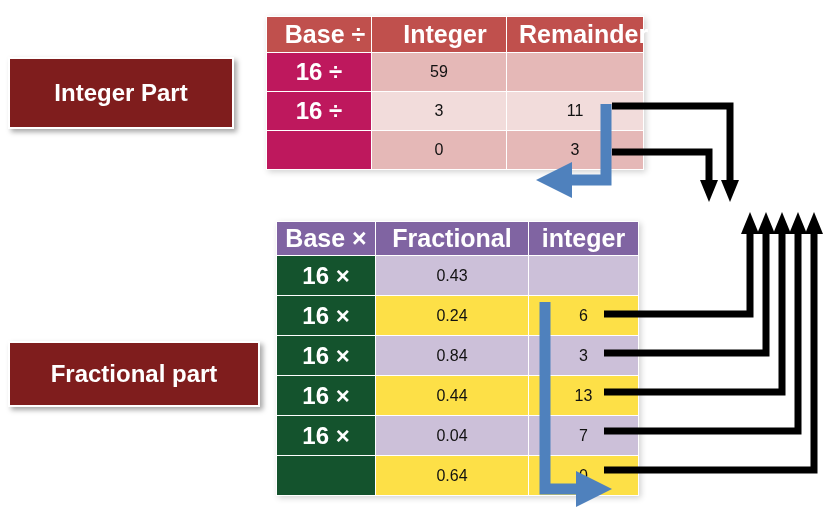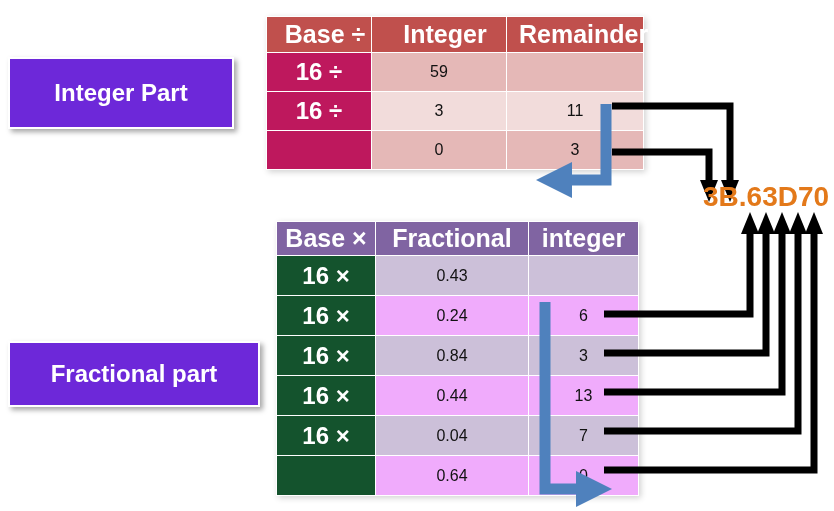--- a/index.html
+++ b/index.html
@@ -8,21 +8,21 @@
     background:#ffffff;
     font-family:"Liberation Sans", sans-serif;
     position:relative;
     overflow:hidden;
   }
   .canvas{position:absolute;left:0;top:0;width:834px;height:511px;}
 
   
   .chip{
     position:absolute;
-    background:#6d28d9;
+    background:#7f1d1d;
     color:#ffffff;
     font-weight:bold;
     display:flex;align-items:center;justify-content:center;
     border:2px solid #ffffff;
     box-shadow:3px 3px 5px rgba(0,0,0,.35);
   }
   #chip-integer{left:8px;top:57px;width:222px;height:68px;font-size:24px;}
   #chip-fractional{left:8px;top:341px;width:248px;height:62px;font-size:24px;}
 
   
@@ -57,21 +57,21 @@
   #table-integer .c1{width:104px;}
   #table-integer .c2{width:134px;}
   #table-integer .c3{width:136px;}
   #table-integer tr.r{height:38px;}
 
   
   #table-fractional{left:276px;top:221px;width:359px;}
   #table-fractional th{background:#8064a2;height:33px;}
   #table-fractional td.base{background:#14532d;color:#ffffff;font-weight:bold;font-size:24px;}
   #table-fractional td.v-a{background:#ccc0d9;}
-  #table-fractional td.v-b{background:#f0abfc;margin-left:30px;}
+  #table-fractional td.v-b{background:#fde047;margin-left:30px;}
   #table-fractional .c1{width:98px;}
   #table-fractional .c2{width:152px;}
   #table-fractional .c3{width:109px;}
   #table-fractional tr.r{height:39px;}
 
   
   #result{
     position:absolute;
     left:703px;top:181px;
     font-size:28px;
@@ -212,15 +212,14 @@
       <path d="M604,431 L798,431 L798,228" stroke="#000000" stroke-width="7" fill="none"></path>
       <polygon points="798,212 789,234 807,234" fill="#000000"></polygon>
     </g>
 
     <g>
       <path d="M604,470 L814,470 L814,228" stroke="#000000" stroke-width="7" fill="none"></path>
       <polygon points="814,212 805,234 823,234" fill="#000000"></polygon>
     </g>
   </svg>
 
-  <div id="result">3B.63D70</div>
 
 </div>
 
 </body></html>

